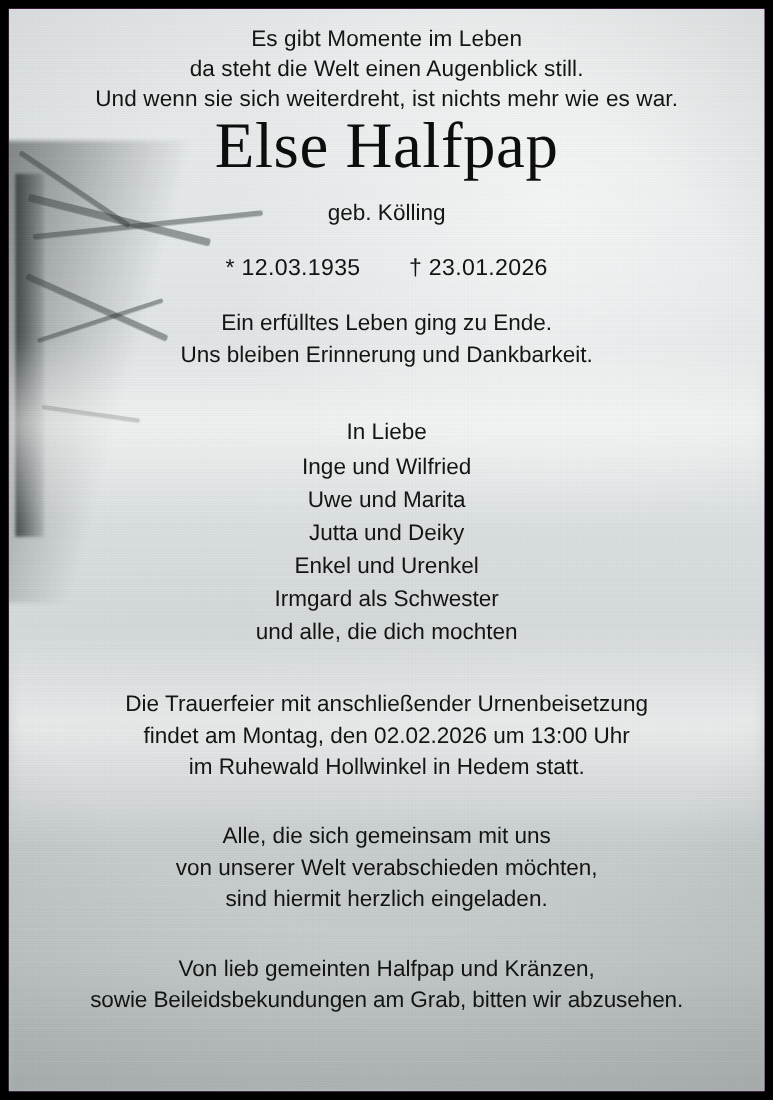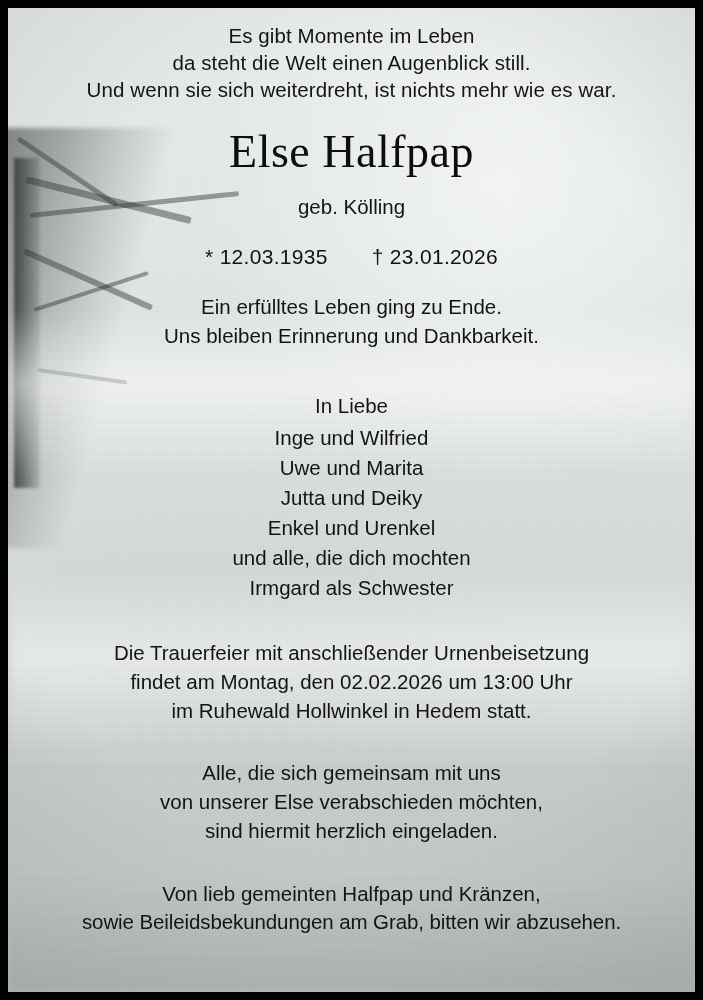--- a/index.html
+++ b/index.html
@@ -95,23 +95,22 @@
   }
   .verse {
     font-size: 20.5px;
     line-height: 1.32;
     letter-spacing: 0.1px;
     color: #141414;
   }
   .verse div { white-space: nowrap; }
   .name {
     font-family: "Liberation Serif", serif;
-    font-size: 46px;
+    font-size: 59px;
     line-height: 1.0;
-    margin-top: 26px;
     letter-spacing: 0.5px;
     color: #0d0d0d;
   }
   .maiden {
     font-size: 20.5px;
     margin-top: 20px;
     color: #141414;
   }
   .dates {
     font-size: 21px;
@@ -175,33 +174,33 @@
       <div>Ein erfülltes Leben ging zu Ende.</div>
       <div>Uns bleiben Erinnerung und Dankbarkeit.</div>
     </div>
 
     <div class="para block-love">
       <div class="lead">In Liebe</div>
       <div>Inge und Wilfried</div>
       <div>Uwe und Marita</div>
       <div>Jutta und Deiky</div>
       <div>Enkel und Urenkel</div>
+      <div>Irmgard als Schwester</div>
       <div>und alle, die dich mochten</div>
-      <div>Irmgard als Schwester</div>
     </div>
 
     <div class="para block-ceremony">
       <div>Die Trauerfeier mit anschließender Urnenbeisetzung</div>
       <div>findet am Montag, den 02.02.2026 um 13:00 Uhr</div>
       <div>im Ruhewald Hollwinkel in Hedem statt.</div>
     </div>
 
     <div class="para block-invite">
       <div>Alle, die sich gemeinsam mit uns</div>
-      <div>von unserer Else verabschieden möchten,</div>
+      <div>von unserer Welt verabschieden möchten,</div>
       <div>sind hiermit herzlich eingeladen.</div>
     </div>
 
     <div class="para block-flowers">
       <div>Von lieb gemeinten Halfpap und Kränzen,</div>
       <div class="last">sowie Beileidsbekundungen am Grab, bitten wir abzusehen.</div>
     </div>
 
   </div>
 </div>

